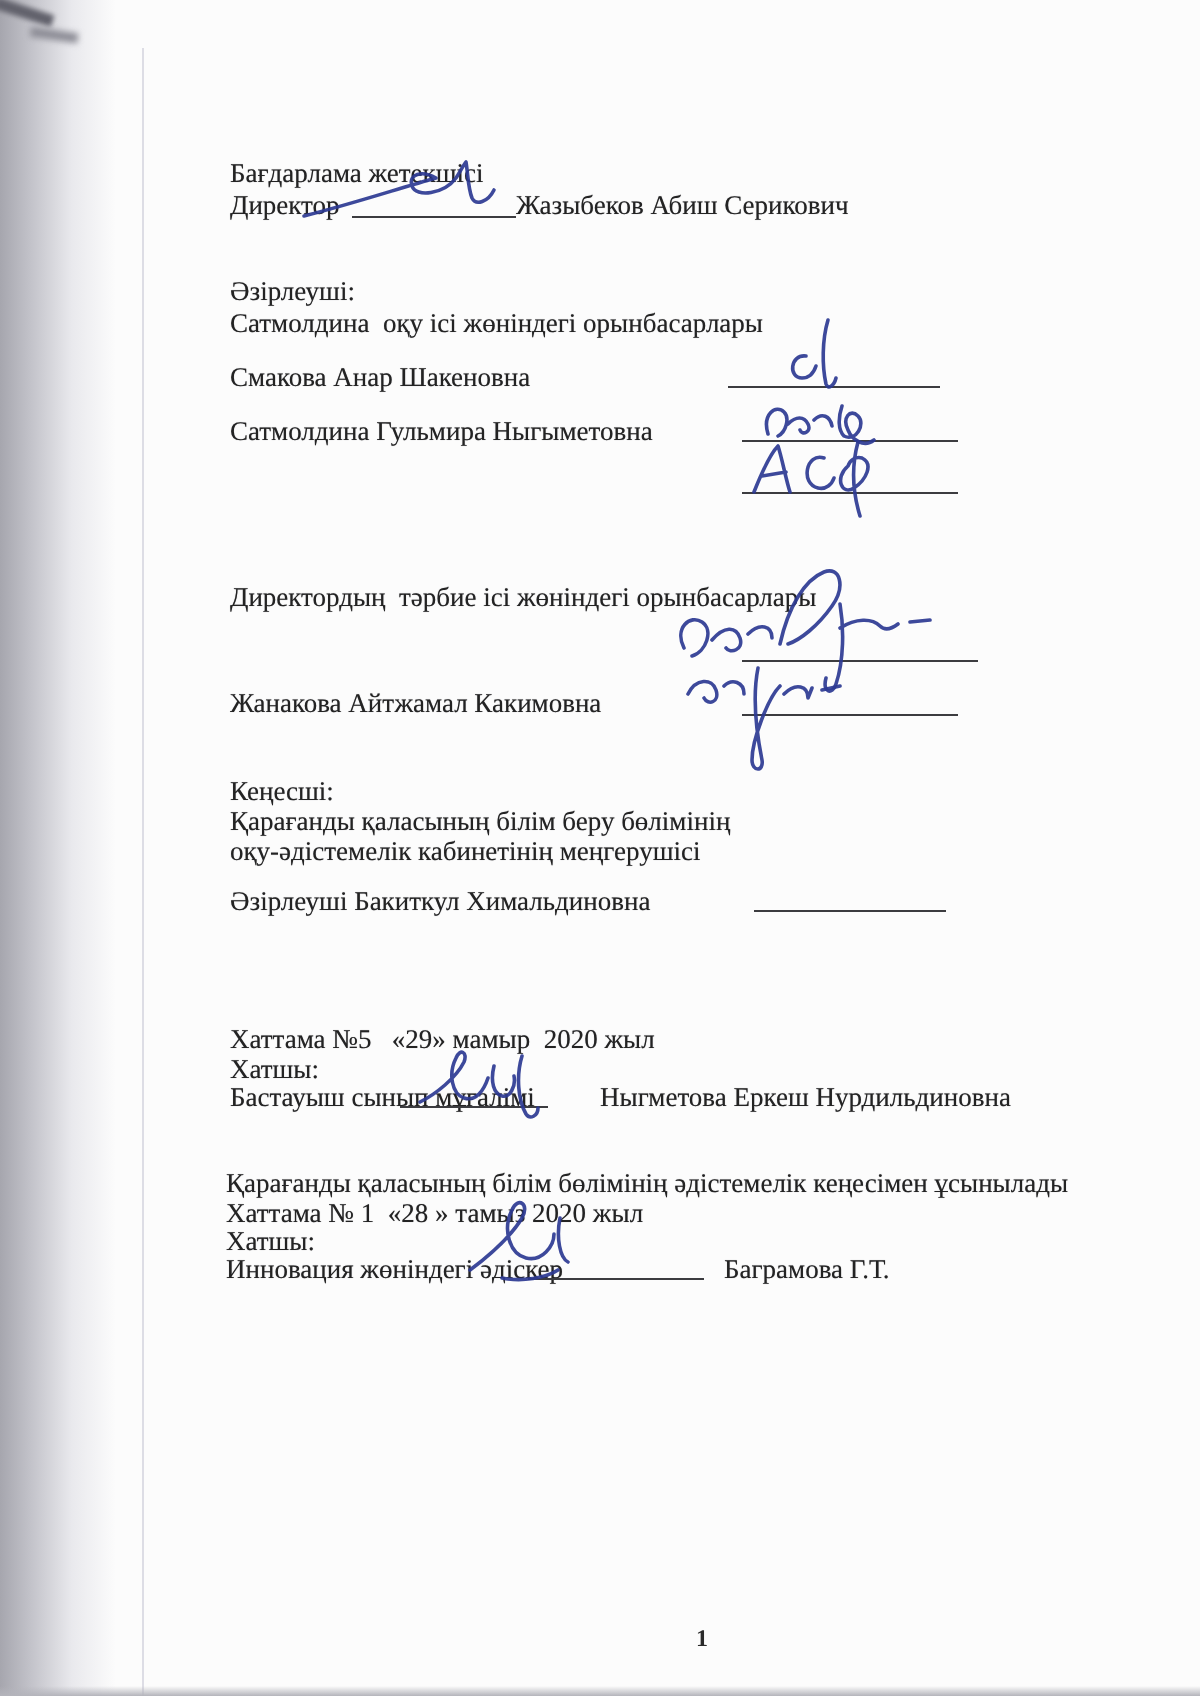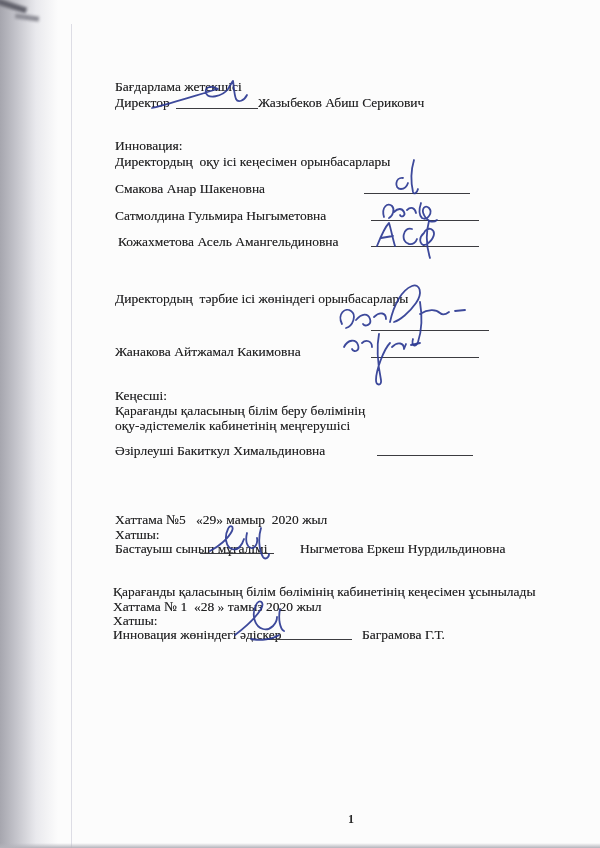--- a/index.html
+++ b/index.html
@@ -63,30 +63,29 @@
   <div class="page-edge-line"></div>
   <div class="smudge-a"></div>
   <div class="smudge-b"></div>
   <div class="edge-bottom"></div>
 
   <div class="t" style="left:115px;top:79px">Бағдарлама жетекшісі</div>
   <div class="t" style="left:115px;top:95px">Директор</div>
   <div class="uline" style="left:176px;top:108px;width:82px"></div>
   <div class="t" style="left:258px;top:95px">Жазыбеков Абиш Серикович</div>
 
-  <div class="t" style="left:115px;top:138px">Инновация:</div>
-  <div class="t" style="left:115px;top:154px">Директордың  оқу ісі кеңесімен орынбасарлары</div>
+  <div class="t" style="left:115px;top:138px">Әзірлеуші:</div>
+  <div class="t" style="left:115px;top:154px">Сатмолдина  оқу ісі жөніндегі орынбасарлары</div>
 
   <div class="t" style="left:115px;top:181px">Смакова Анар Шакеновна</div>
   <div class="uline" style="left:364px;top:193px;width:106px"></div>
 
   <div class="t" style="left:115px;top:208px">Сатмолдина Гульмира Ныгыметовна</div>
   <div class="uline" style="left:371px;top:220px;width:108px"></div>
 
-  <div class="t" style="left:118px;top:234px">Кожахметова Асель Амангельдиновна</div>
   <div class="uline" style="left:371px;top:246px;width:108px"></div>
 
   <div class="t" style="left:115px;top:291px">Директордың  тәрбие ісі жөніндегі орынбасарлары</div>
 
   <div class="uline" style="left:371px;top:330px;width:118px"></div>
 
   <div class="t" style="left:115px;top:344px">Жанакова Айтжамал Какимовна</div>
   <div class="uline" style="left:371px;top:357px;width:108px"></div>
 
   <div class="t" style="left:115px;top:388px">Кеңесші:</div>
@@ -94,21 +93,21 @@
   <div class="t" style="left:115px;top:418px">оқу-әдістемелік кабинетінің меңгерушісі</div>
   <div class="t" style="left:115px;top:443px">Әзірлеуші Бакиткул Химальдиновна</div>
   <div class="uline" style="left:377px;top:455px;width:96px"></div>
 
   <div class="t" style="left:115px;top:512px">Хаттама №5   «29» мамыр  2020 жыл</div>
   <div class="t" style="left:115px;top:527px">Хатшы:</div>
   <div class="t" style="left:115px;top:541px">Бастауыш сынып мұғалімі</div>
   <div class="uline" style="left:200px;top:553px;width:74px"></div>
   <div class="t" style="left:300px;top:541px">Ныгметова Еркеш Нурдильдиновна</div>
 
-  <div class="t" style="left:113px;top:584px">Қарағанды қаласының білім бөлімінің кабинетінің кеңесімен ұсынылады</div>
+  <div class="t" style="left:113px;top:584px">Қарағанды қаласының білім бөлімінің әдістемелік кеңесімен ұсынылады</div>
   <div class="t" style="left:113px;top:599px">Хаттама № 1  «28 » тамыз 2020 жыл</div>
   <div class="t" style="left:113px;top:613px">Хатшы:</div>
   <div class="t" style="left:113px;top:627px">Инновация жөніндегі әдіскер</div>
   <div class="uline" style="left:264px;top:639px;width:88px"></div>
   <div class="t" style="left:362px;top:627px">Баграмова Г.Т.</div>
 
   <div class="pageno" style="left:348px;top:812px">1</div>
 
   <svg class="sig" style="left:150px;top:78px" width="115" height="34" viewBox="0 0 115 34">
     <path d="M2 30 C 26 24, 50 16, 68 11 C 61 7, 54 9, 56 15 C 58 21, 72 19, 78 11 C 80 8, 82 4, 83 3 C 84 9, 84 16, 86 21 C 88 25, 94 23, 97 17"></path>

